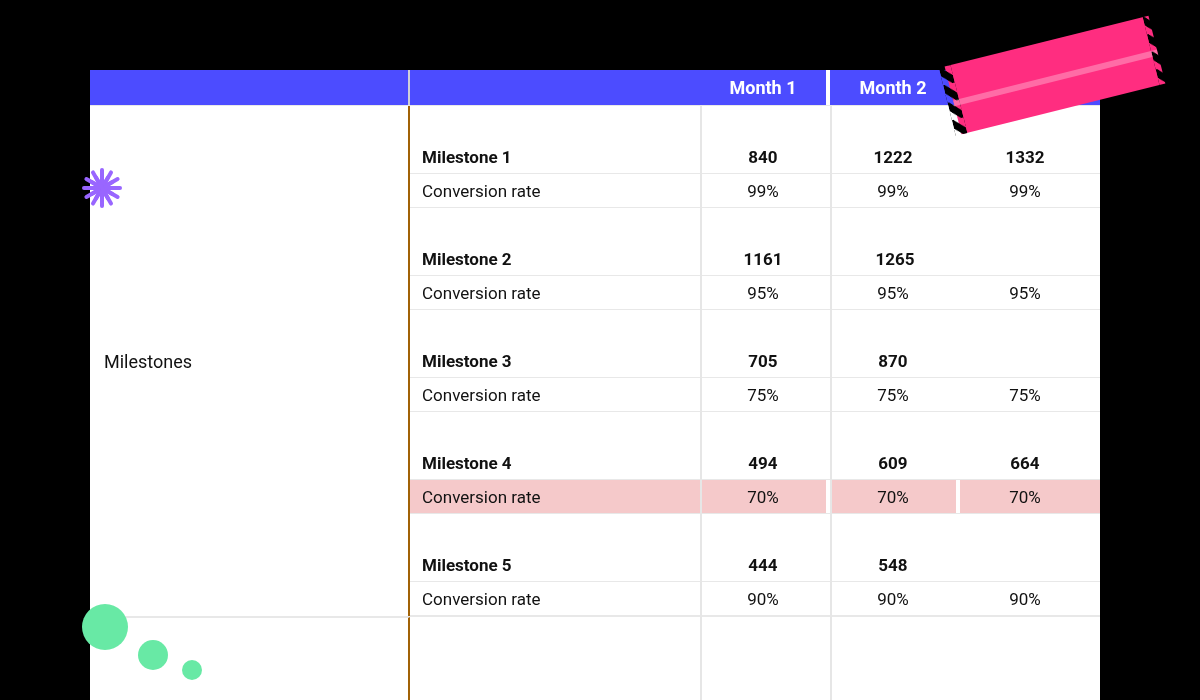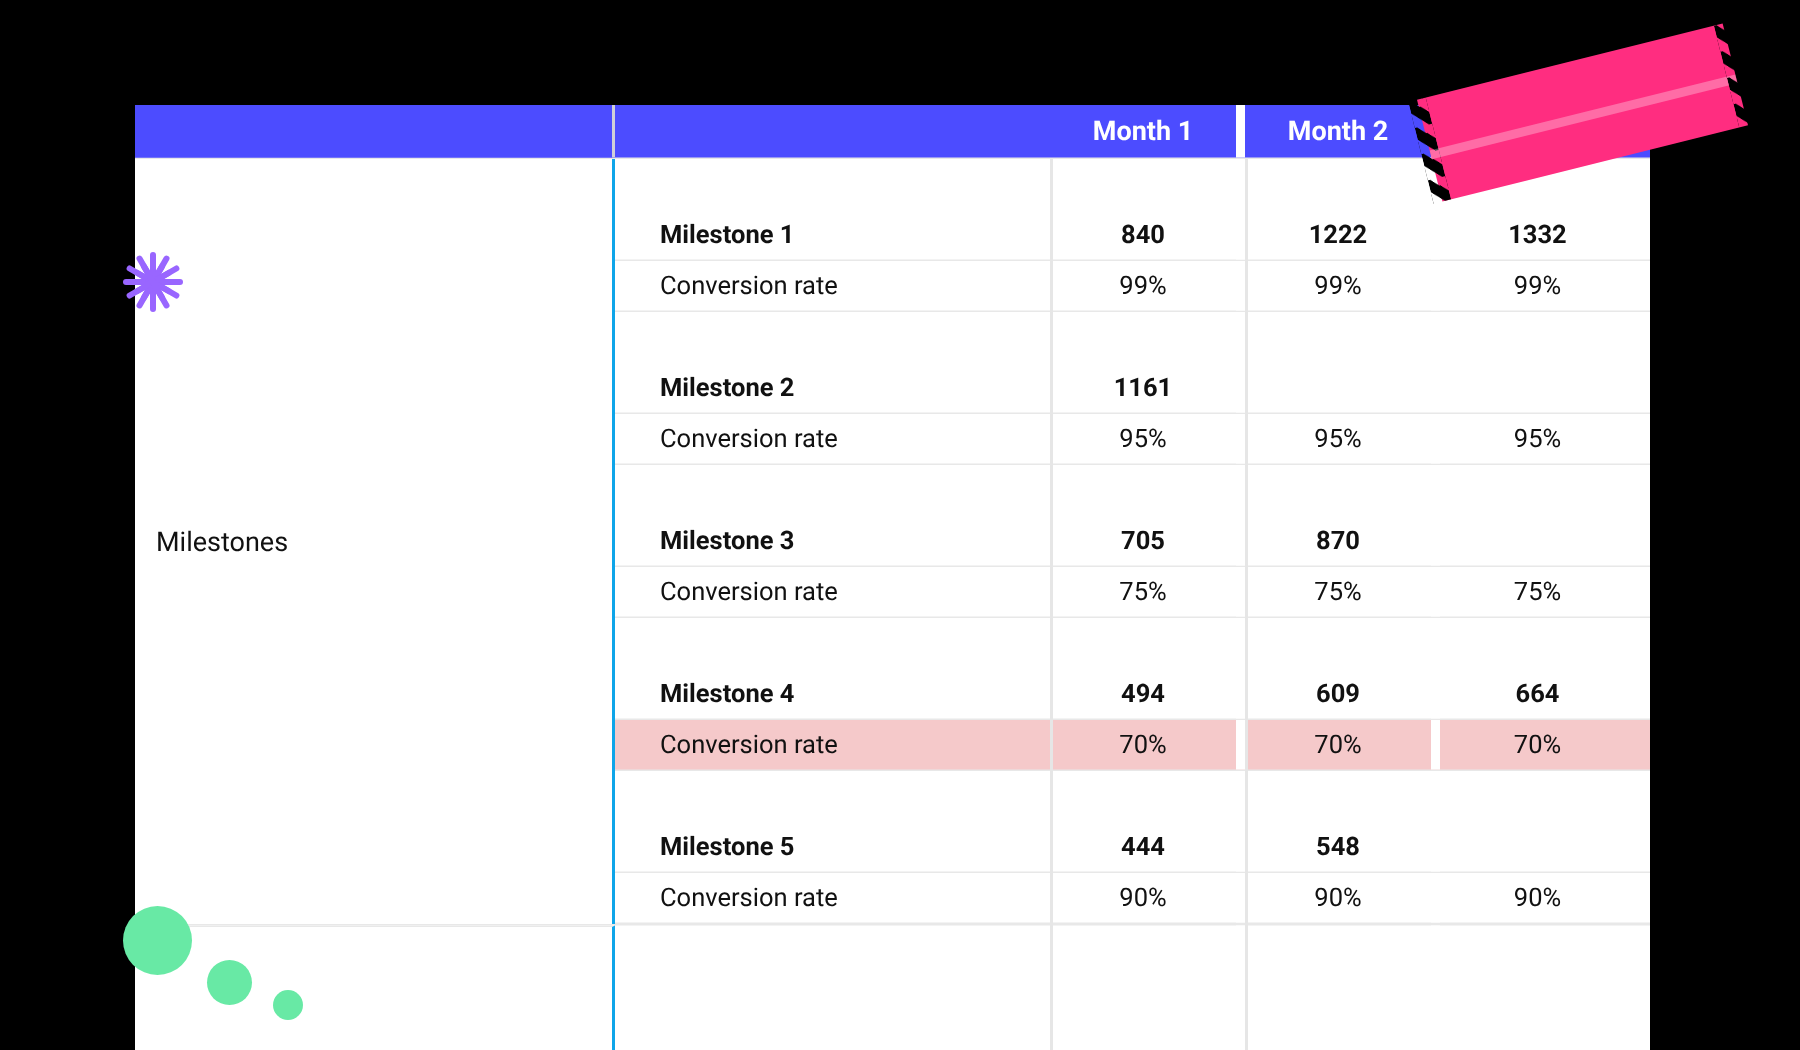--- a/index.html
+++ b/index.html
@@ -26,33 +26,33 @@
       min-height: 34px;
       align-items: stretch;
     }
     .row > div {
       display: flex;
       align-items: center;
     }
     .sidecol {
       width: 320px;
       padding: 0 14px;
-      border-right: 2px solid #0ea5e9;
+      border-right: 2px solid #a16207;
       background: #fff;
     }
     .labelcol {
       width: 290px;
-      padding: 0 30px;
+      padding: 0 12px;
     }
     .numcol {
       width: 130px;
       justify-content: center;
       text-align: center;
     }
-    .num-border { border-right: 6px solid #ffffff; }
+    .num-border { border-right: 4px solid #ffffff; }
     .header-row {
       background: #4c4cff;
       color: #fff;
       font-weight: 700;
       font-size: 18px;
       height: 36px;
     }
     .header-row .sidecol { background: #4c4cff; border-right-color: #d0d0d8; }
     .spacer-row { height: 22px; border-bottom: none; }
     .spacer-row .sidecol, .spacer-row .labelcol { background: #fff; }
@@ -183,20 +183,21 @@
         </div>
         <div class="row spacer-row">
           <div class="labelcol"></div>
           <div class="numcol num-border"></div>
           <div class="numcol num-border"></div>
           <div class="numcol"></div>
         </div>
         <div class="row">
           <div class="labelcol bold">Milestone 2</div>
           <div class="numcol num-border bold">1161</div>
+          <div class="numcol bold">1265</div>
         </div>
         <div class="row">
           <div class="labelcol">Conversion rate</div>
           <div class="numcol num-border">95%</div>
           <div class="numcol num-border">95%</div>
           <div class="numcol">95%</div>
         </div>
         <div class="row spacer-row">
           <div class="labelcol"></div>
           <div class="numcol num-border"></div>

